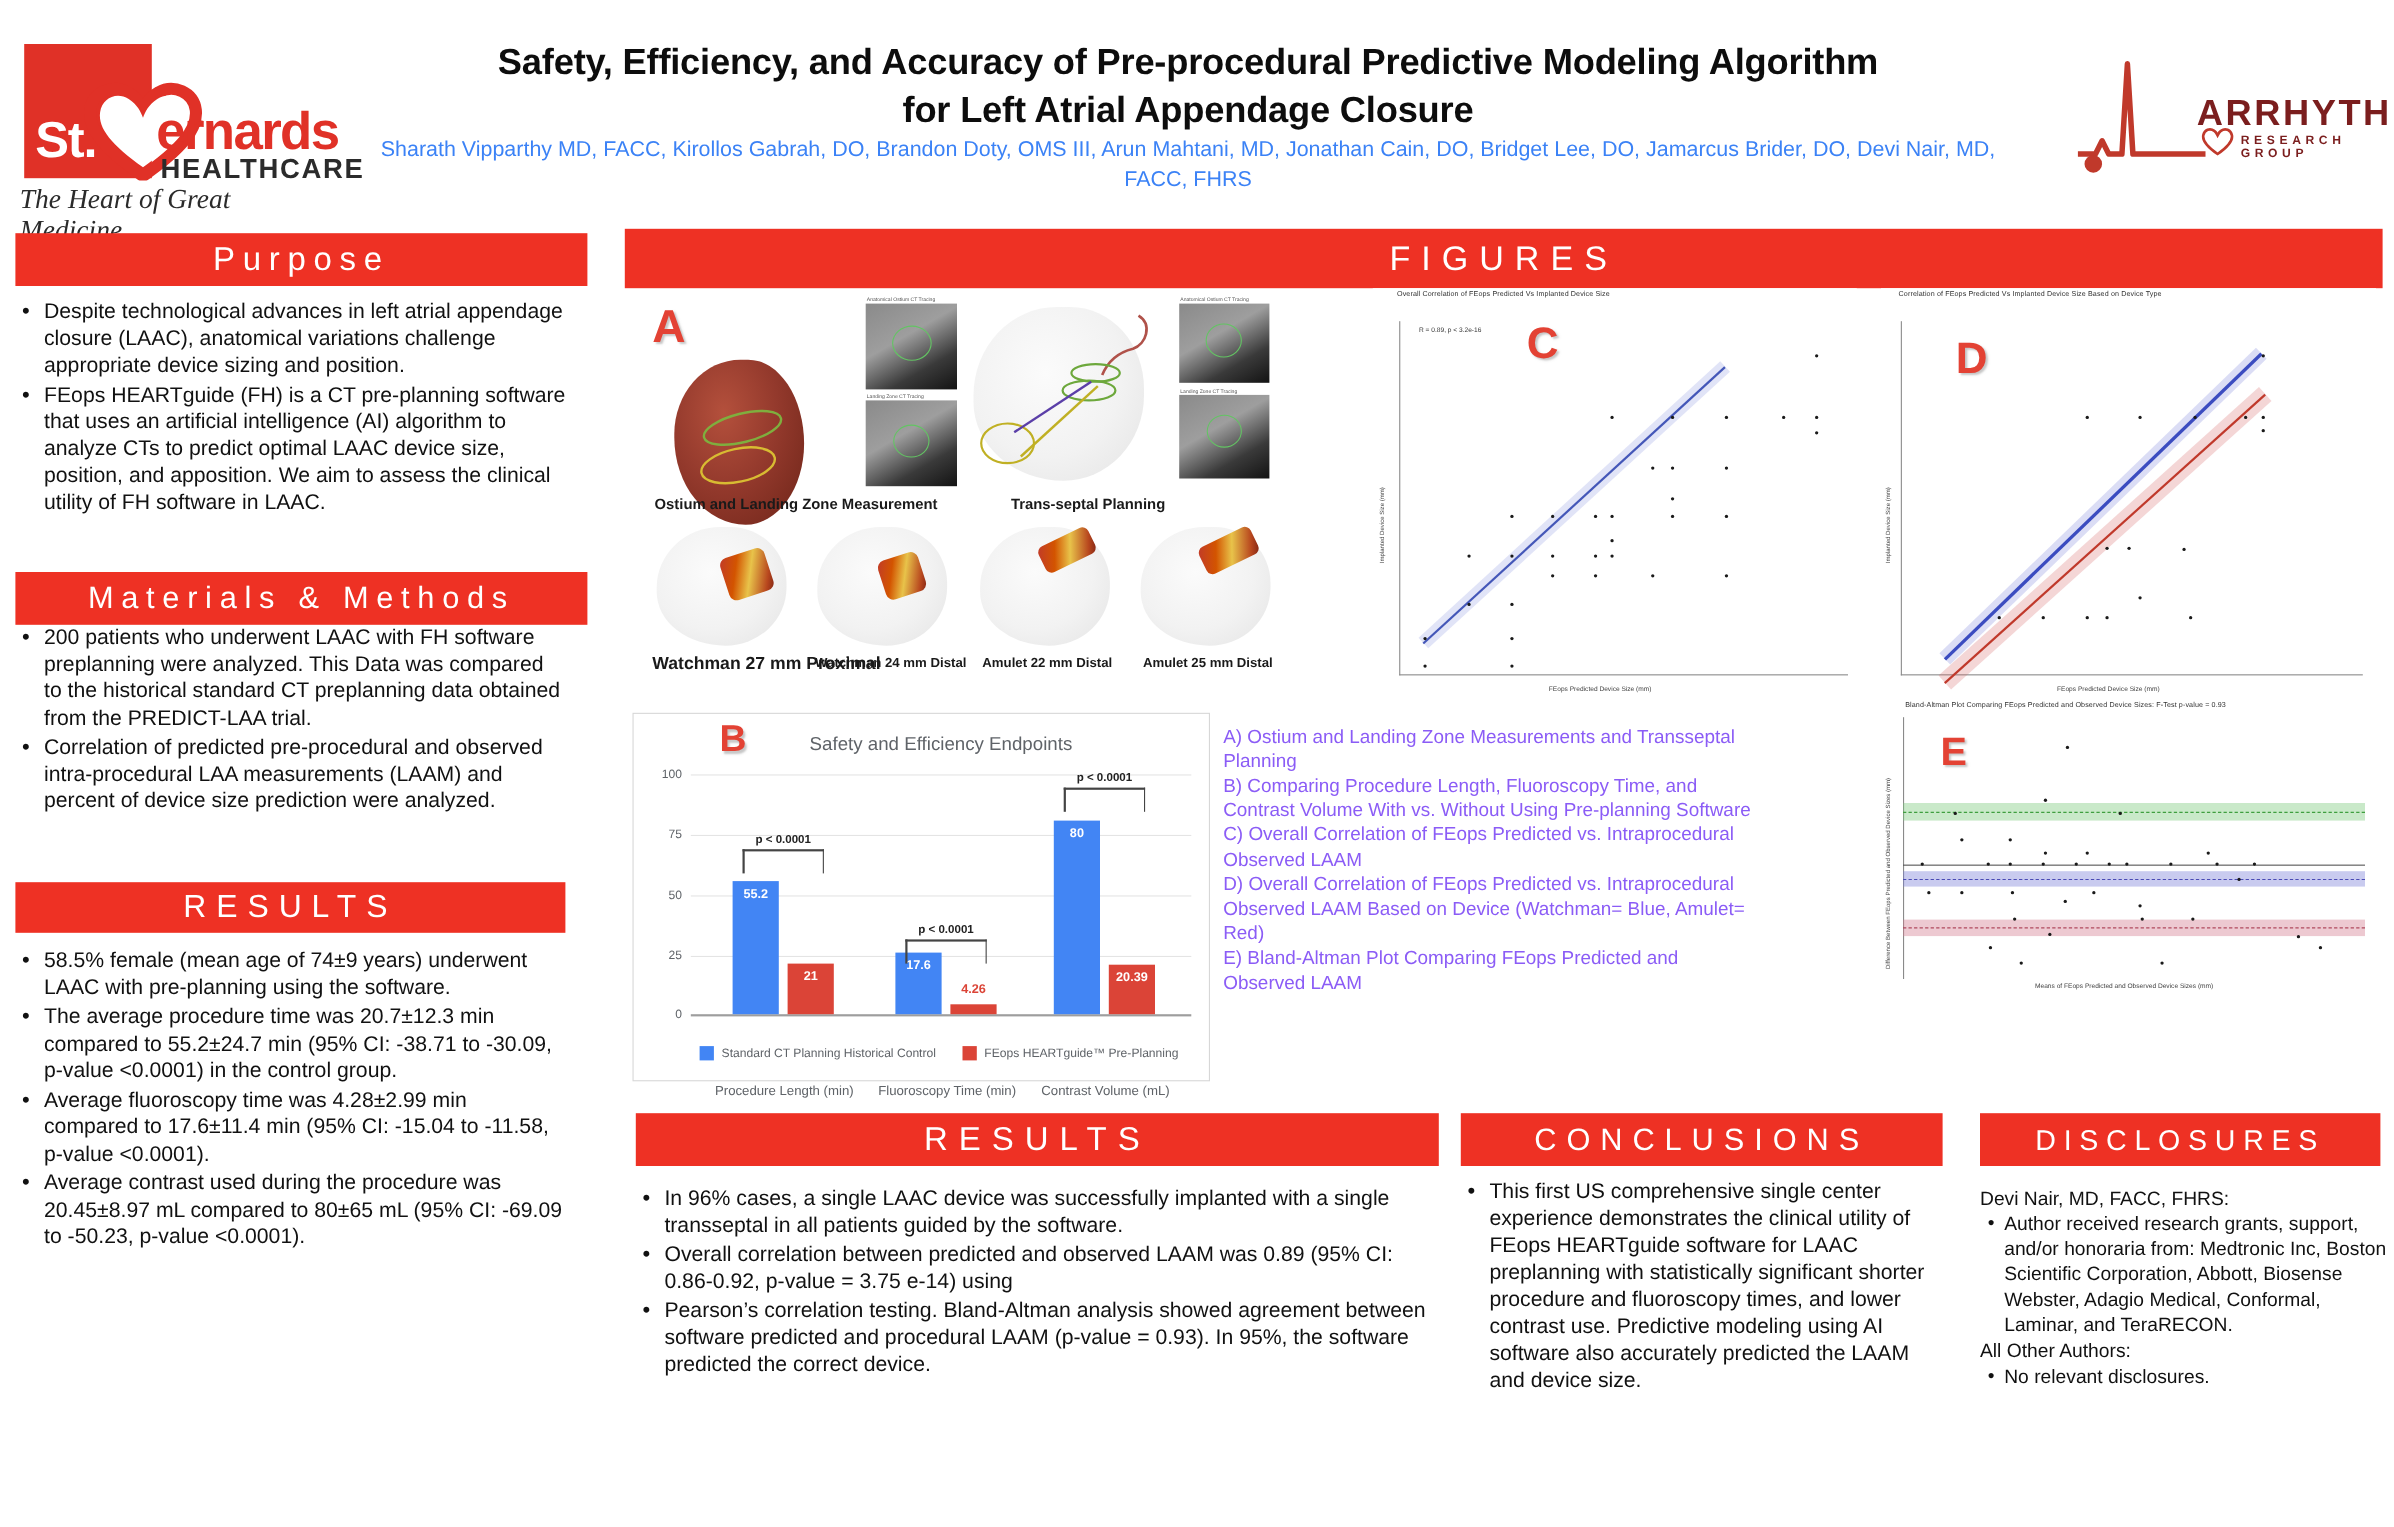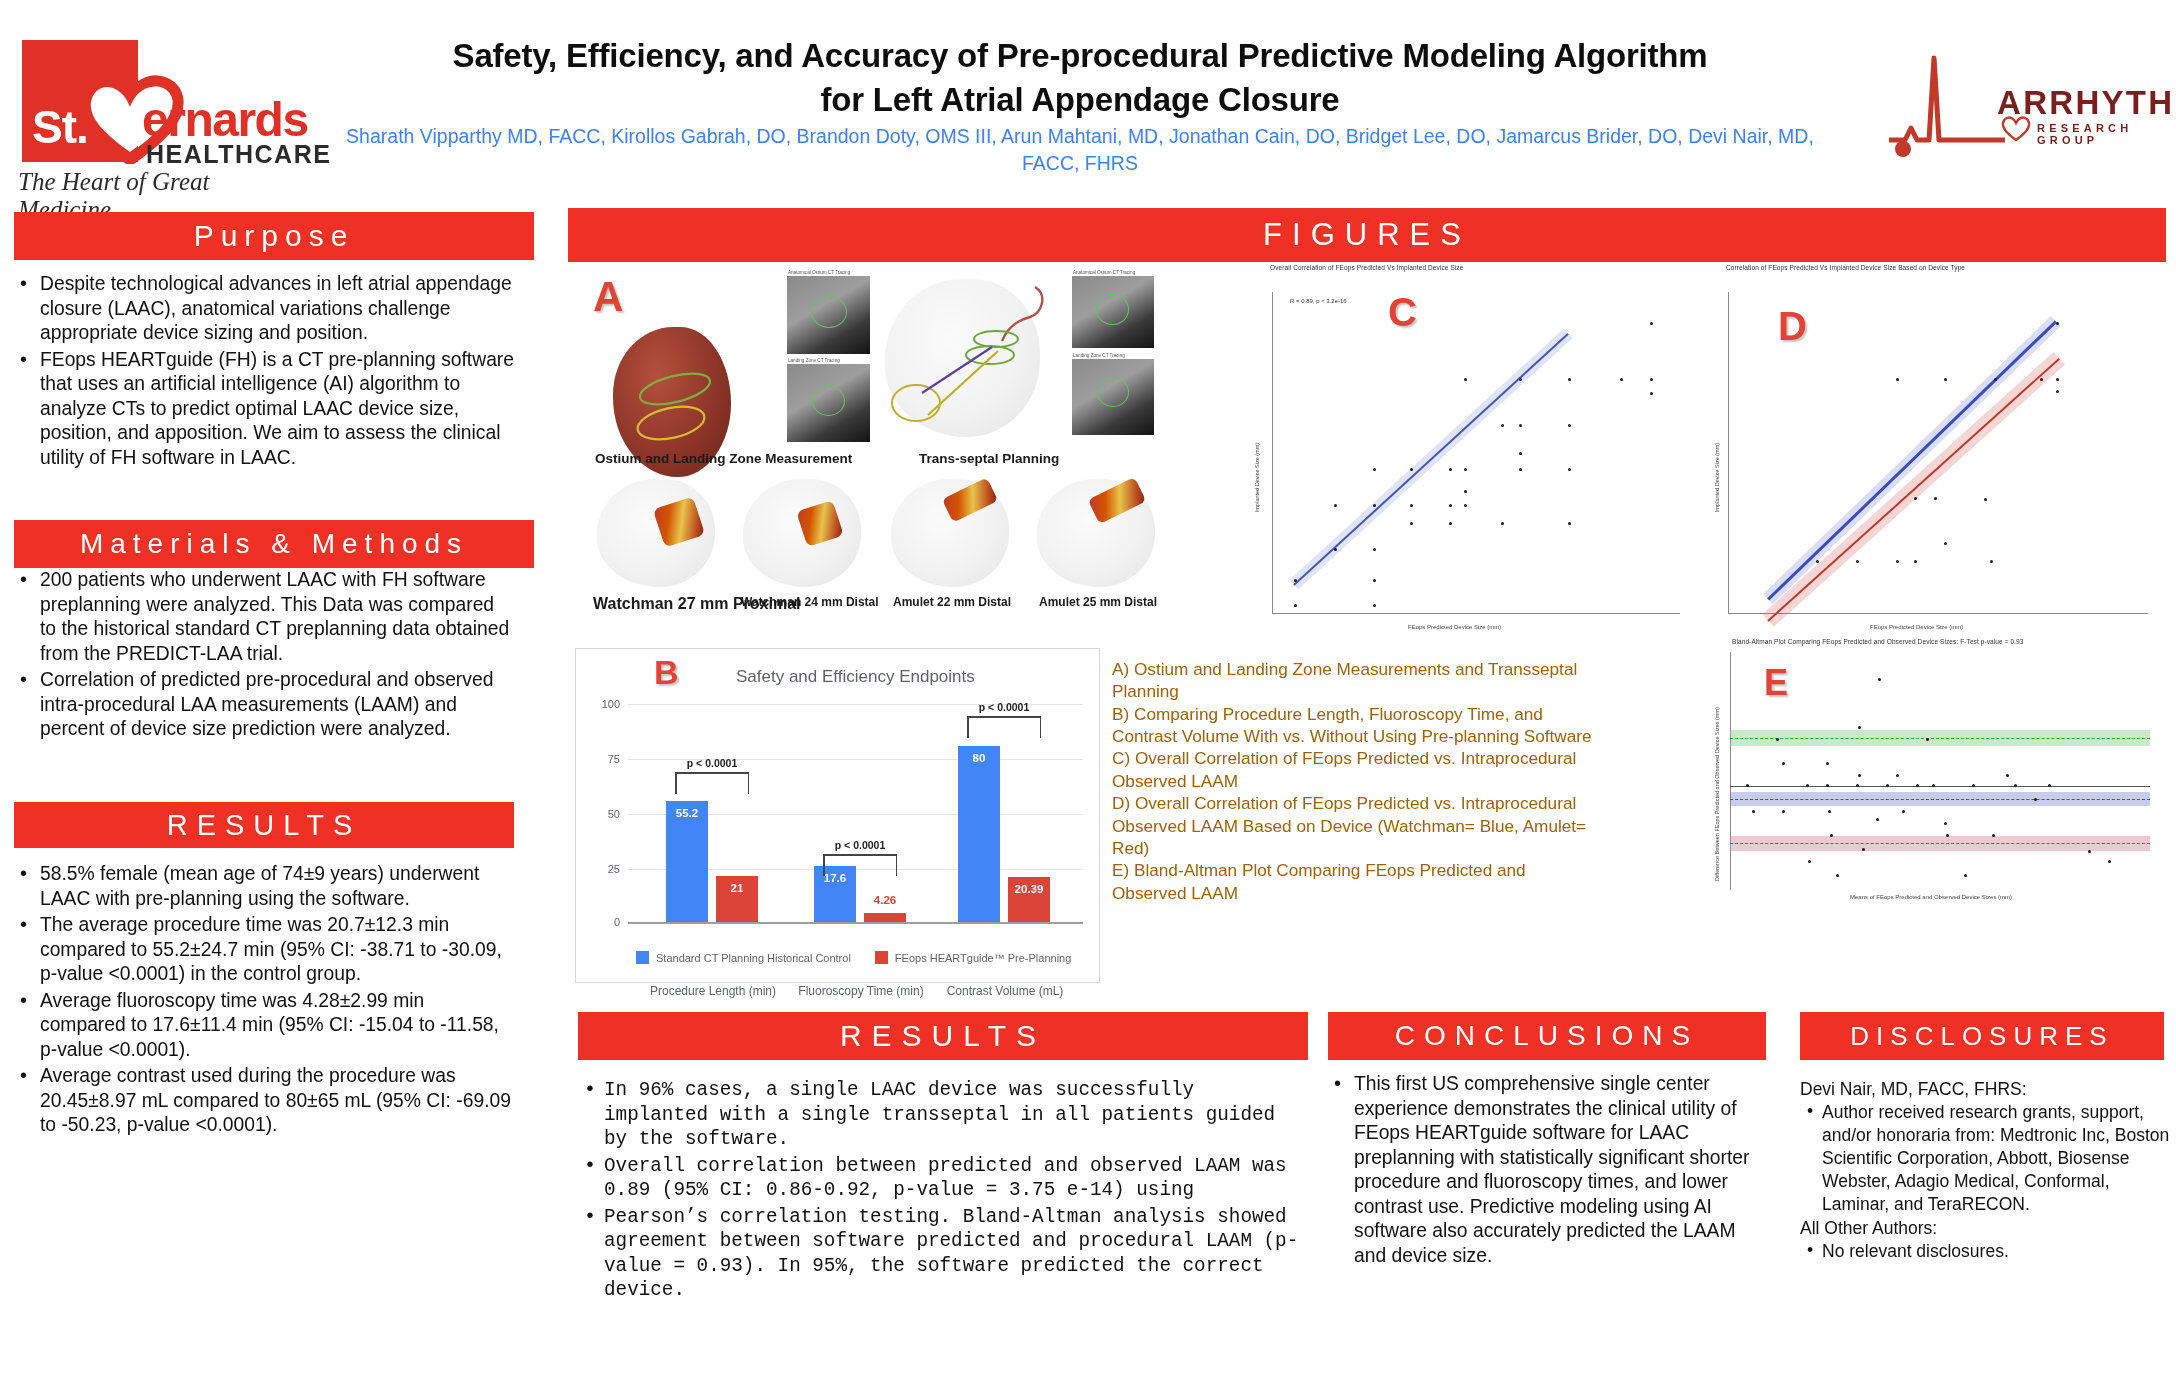--- a/index.html
+++ b/index.html
@@ -147,42 +147,42 @@
   .pbracket .ltick, .pbracket .rtick { position: absolute; top: 0; width: 1.5px; background: #444; }
   .plabel { position: absolute; top: -15px; left: 0; width: 100%; text-align: center; font-size: 10.5px; font-weight: 700; color: #222; }
   .xcat { position: absolute; top: 280px; text-align: center; font-size: 12px; color: #5f6368; }
   .legend-b { position: absolute; left: 60px; top: 302px; display: flex; gap: 24px; align-items: center; }
   .legend-item { display: flex; align-items: center; gap: 7px; font-size: 11px; color: #5f6368; }
   .legend-swatch { width: 13px; height: 13px; }
 
   
   .fig-legend {
     position: absolute; left: 1112px; top: 658px; width: 490px;
-    font-size: 17.2px; line-height: 1.30; color: #a16207;
+    font-size: 17.2px; line-height: 1.30; color: #8b5cf6;
   }
 
   
   .scatter { position: absolute; background: #fff; }
   .sc-title { position: absolute; font-size: 6.5px; color: #333; letter-spacing: 0.1px; }
   .sc-annot { position: absolute; font-size: 6px; color: #333; }
   .sc-axis-y { position: absolute; left: 0; top: 0; width: 1px; height: 100%; background: #8a8a8a; }
   .sc-axis-x { position: absolute; left: 0; bottom: 0; width: 100%; height: 1px; background: #8a8a8a; }
   .sc-ylab { position: absolute; font-size: 5.5px; color: #444; transform-origin: 0 0; transform: rotate(-90deg); white-space: nowrap; }
   .sc-xlab { position: absolute; font-size: 6px; color: #444; white-space: nowrap; }
   .dot { position: absolute; width: 3px; height: 3px; background: #1a1a1a; border-radius: 50%; }
   .trend { position: absolute; transform-origin: 0 50%; }
   .band  { position: absolute; transform-origin: 0 50%; }
   .ba-band { position: absolute; left: 0; width: 100%; }
   .ba-dash { position: absolute; left: 0; width: 100%; height: 0; border-top: 1px dashed; }
 
   
   .head-res-b { position: absolute; left: 578px; top: 1012px; width: 730px; height: 48px; }
   .head-res-b span { font-size: 30px; letter-spacing: 10px; }
   .body-res-b { position: absolute; left: 578px; top: 1078px; width: 730px; }
-  .body-res-b li { font-size: 18.5px; line-height: 1.34; margin-bottom: 5px; font-family: Liberation Mono, monospace; }
+  .body-res-b li { font-size: 18.5px; line-height: 1.34; margin-bottom: 5px; }
 
   .head-conc { position: absolute; left: 1328px; top: 1012px; width: 438px; height: 48px; }
   .head-conc span { font-size: 28px; letter-spacing: 9px; }
   .body-conc { position: absolute; left: 1328px; top: 1072px; width: 438px; }
   .body-conc li { font-size: 19px; line-height: 1.30; }
 
   .head-disc { position: absolute; left: 1800px; top: 1012px; width: 364px; height: 48px; }
   .head-disc span { font-size: 26px; letter-spacing: 7px; }
   .body-disc { position: absolute; left: 1800px; top: 1078px; width: 370px; font-size: 17.5px; line-height: 1.32; color: #111; }
   .body-disc .plain { margin-bottom: 0px; }

